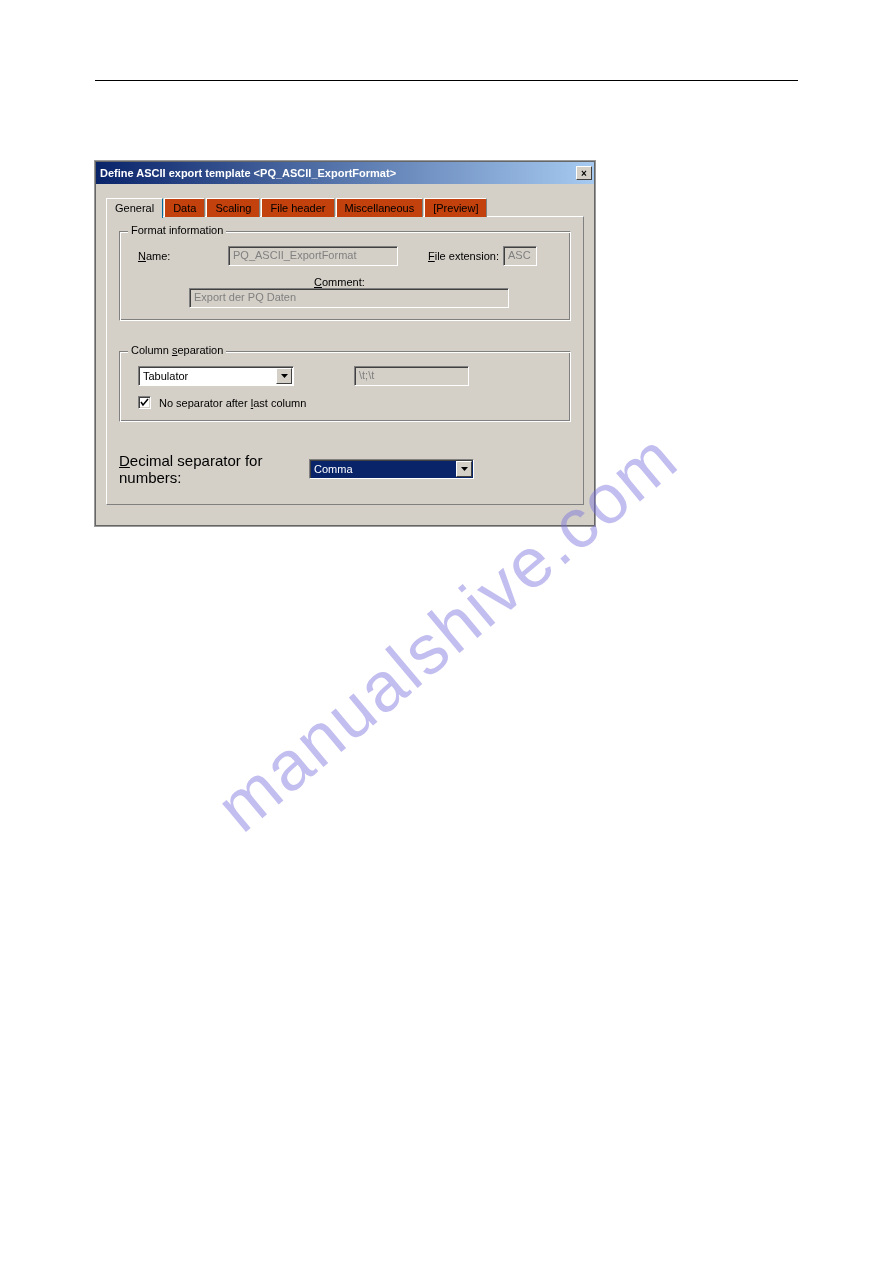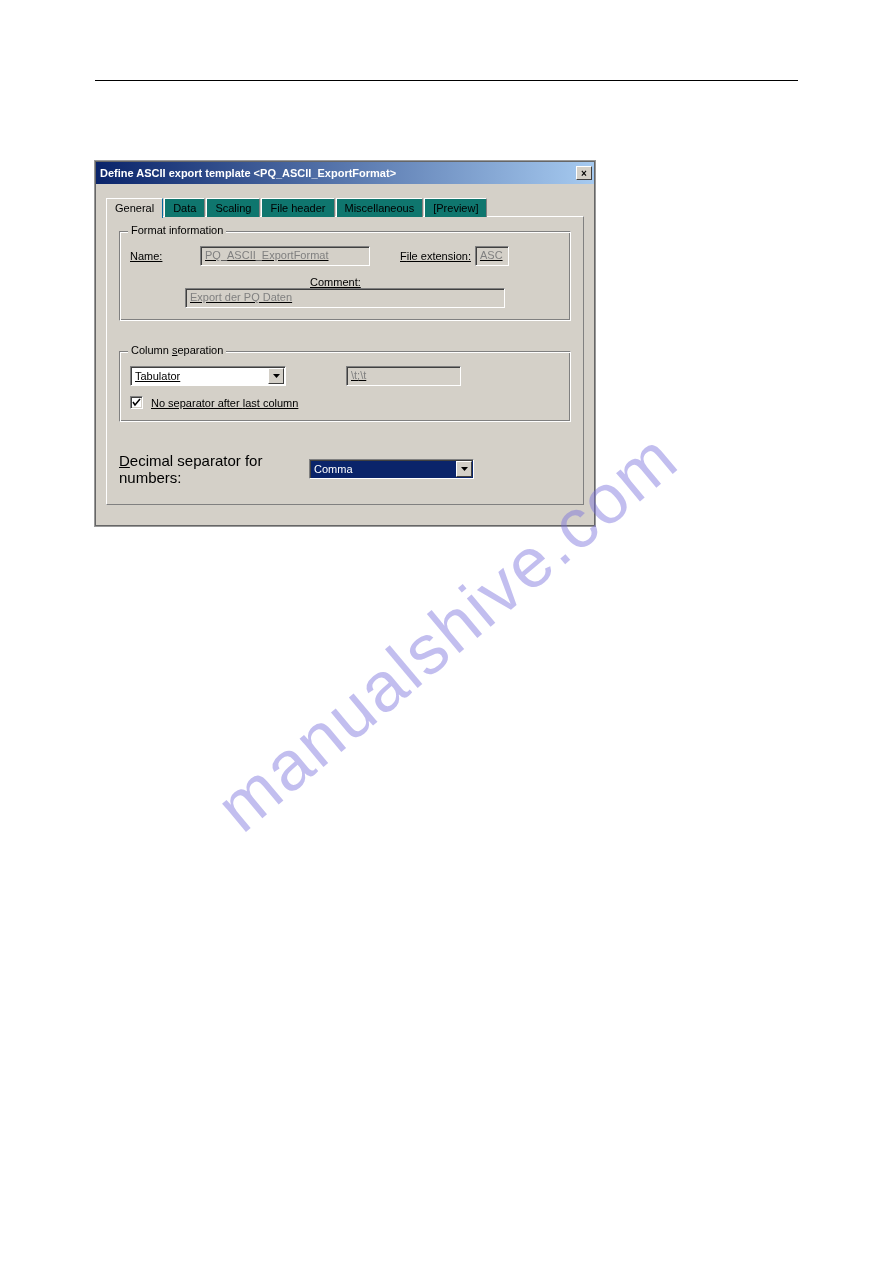--- a/index.html
+++ b/index.html
@@ -53,21 +53,21 @@
     position: relative;
   }
   .tabstrip {
     display: flex;
     align-items: flex-end;
     position: relative;
     z-index: 2;
   }
   .tab {
     padding: 3px 8px;
-    background: #0f766e;
+    background: #c2410c;
     border: 1px solid #fff;
     border-right: 1px solid #808080;
     border-bottom: none;
     margin-right: 1px;
     font-size: 11px;
     cursor: pointer;
     position: relative;
     top: 1px;
   }
   .tab.active {
@@ -87,24 +87,23 @@
     padding: 14px 12px 18px 12px;
     position: relative;
     z-index: 1;
     background: #d4d0c8;
   }
   .groupbox {
     border: 1px solid #808080;
     border-right-color: #fff;
     border-bottom-color: #fff;
     box-shadow: inset 1px 1px 0 #fff, inset -1px -1px 0 #808080;
-    padding: 14px 10px 12px 10px;
+    padding: 14px 10px 12px 18px;
     margin-bottom: 30px;
     position: relative;
-    text-decoration: underline;
   }
   .group-legend {
     position: absolute;
     top: -8px; left: 8px;
     background: #d4d0c8;
     padding: 0 3px;
     font-size: 11px;
   }
   .row {
     display: flex;
@@ -122,21 +121,21 @@
     border-right-color: #fff;
     border-bottom-color: #fff;
     box-shadow: inset 1px 1px 0 #404040, inset -1px -1px 0 #d4d0c8;
     background: #d4d0c8;
     color: #808080;
     padding: 2px 4px;
     font-size: 11px;
     height: 20px;
   }
   .textbox.disabled { background: #d4d0c8; color: #808080; }
-  .name-box { width: 170px; }
+  .name-box { width: 170px; margin-left: 20px; }
   .ext-label { margin-left: 30px; margin-right: 4px; font-size: 11px; }
   .ext-box { width: 34px; }
   .comment-box { width: 320px; }
   .combo {
     display: flex;
     border: 1px solid #808080;
     border-right-color: #fff;
     border-bottom-color: #fff;
     box-shadow: inset 1px 1px 0 #404040;
     background: #fff;

